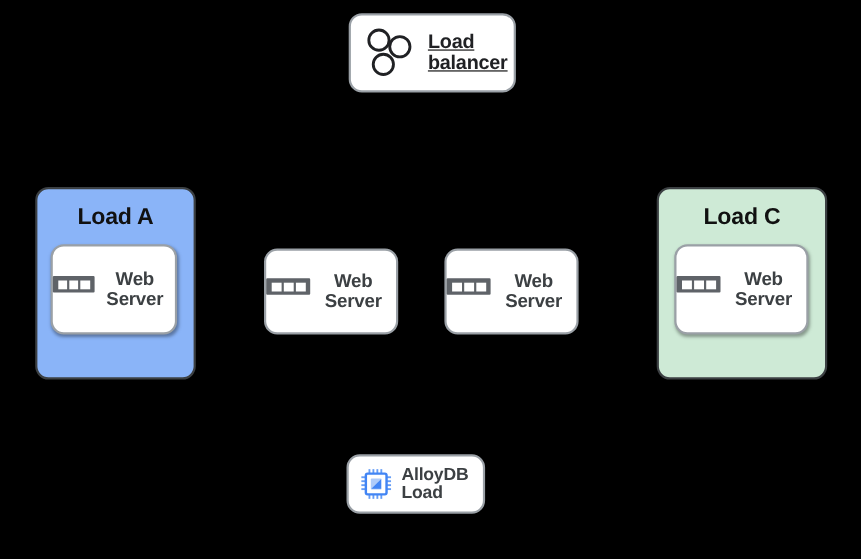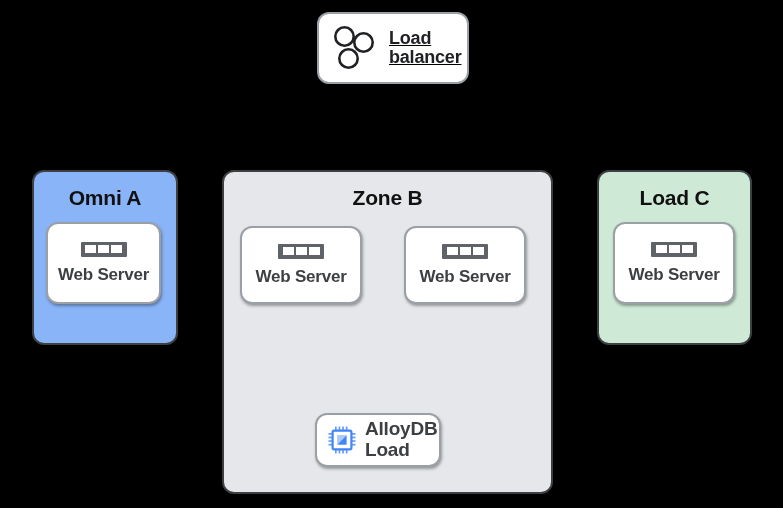--- a/index.html
+++ b/index.html
@@ -63,21 +63,21 @@
     font-weight: bold;
     color: #3c4043;
     text-align: center;
     letter-spacing: -0.2px;
     line-height: 1.08;
   }
 
   
   .webserver {
     display: flex;
-    flex-direction: column;
+    flex-direction: row;
     align-items: center;
     justify-content: center;
   }
   .rack-icon {
     width: 46px;
     height: 15px;
     border: 2px solid #5f6368;
     border-radius: 1px;
     box-sizing: border-box;
     display: flex;
@@ -128,21 +128,21 @@
     height: 54px;
     display: flex;
     flex-direction: row;
     align-items: center;
     justify-content: flex-start;
     padding-left: 11px;
     box-sizing: border-box;
   }
   #alloydb .node-label {
     text-align: left;
-    font-size: 19px;
+    font-size: 16px;
     color: #3c4043;
     margin-left: 9px;
   }
   .chip-icon { width: 28px; height: 28px; flex: 0 0 auto; }
 </style>
 </head>
 <body>
 
 <div id="canvas">
 
@@ -164,26 +164,23 @@
     <line x1="104" y1="308" x2="308" y2="452" stroke="#000000" stroke-width="2.6" marker-end="url(#arrowhead)"></line>
 
     <line x1="303" y1="308" x2="345" y2="406" stroke="#000000" stroke-width="2.6" marker-end="url(#arrowhead)"></line>
 
     <line x1="455" y1="308" x2="414" y2="406" stroke="#000000" stroke-width="2.6" marker-end="url(#arrowhead)"></line>
 
     <line x1="655" y1="308" x2="448" y2="452" stroke="#000000" stroke-width="2.6" marker-end="url(#arrowhead)"></line>
   </svg>
 
   <div class="zone" id="zone-a">
-    <div class="zone-title">Omni A</div>
-  </div>
-
-  <div class="zone" id="zone-b">
-    <div class="zone-title">Zone B</div>
-  </div>
+    <div class="zone-title">Load A</div>
+  </div>
+
 
   <div class="zone" id="zone-c">
     <div class="zone-title">Load C</div>
   </div>
 
   <div class="node" id="load-balancer">
     <svg class="lb-icon" viewBox="0 0 44 46" xmlns="http://www.w3.org/2000/svg">
       <circle cx="11.5" cy="11.5" r="9.2" fill="none" stroke="#202124" stroke-width="2.6"></circle>
       <circle cx="30.5" cy="17.5" r="9.2" fill="none" stroke="#202124" stroke-width="2.6"></circle>
       <circle cx="15.5" cy="33.5" r="9.2" fill="none" stroke="#202124" stroke-width="2.6"></circle>

